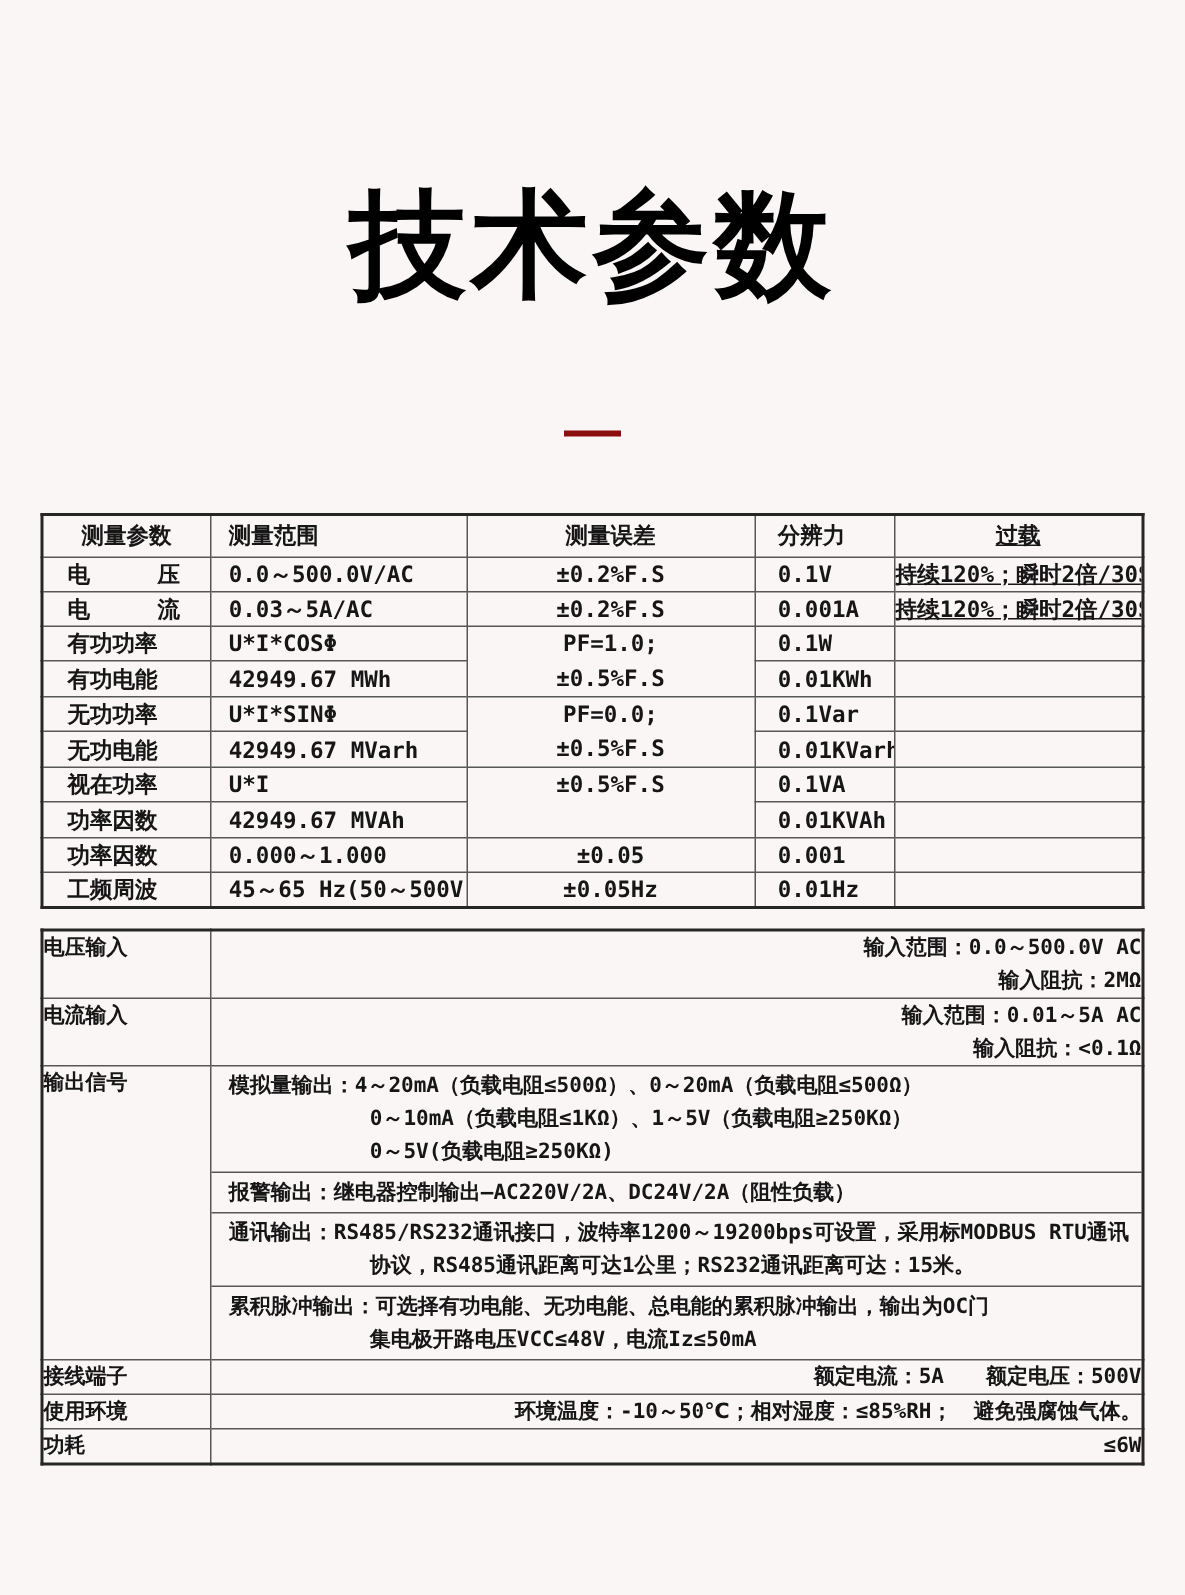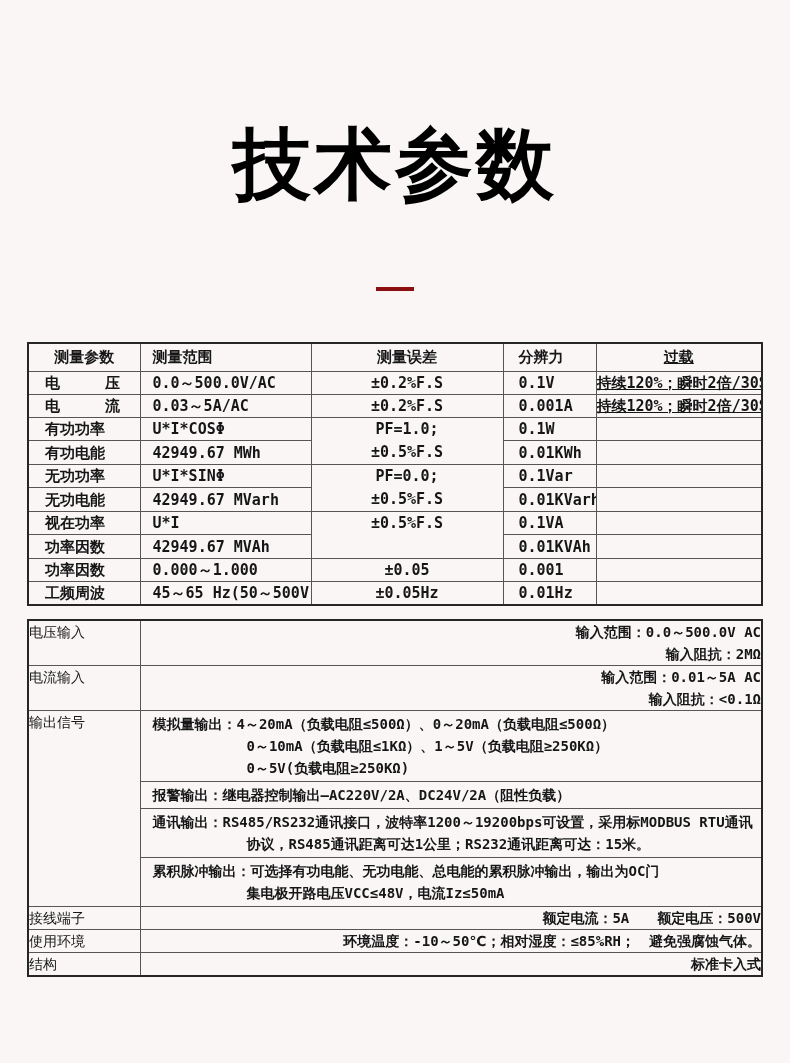--- a/index.html
+++ b/index.html
@@ -47,21 +47,21 @@
   .c-res{text-align:left;padding-left:15px !important;}
   .c-over{text-align:center;text-decoration:underline;}
   th.c-param{text-align:center;padding-left:0 !important;}
   td.merged{vertical-align:top;}
   td.merged .mline{height:23px;line-height:23px;text-align:center;}
 
   #t2{margin-top:13px;font-size:14px;border:2px solid #262626;}
   #t2 td{border:1px solid #565656;padding:0;vertical-align:top;}
   .t2-label{
     padding:3px 0 3px 16px;line-height:22px;height:22px;
-    white-space:nowrap;font-weight:400;
+    white-space:nowrap;font-weight:700;
   }
   .t2-pad{padding:3px 0;text-align:right;}
   .line{
     padding-left:12px;height:22px;line-height:22px;
     white-space:nowrap;overflow:hidden;font-weight:600;
   }
   .cont{padding-left:106px;}
   .section{padding:2px 0;}
   .section + .section{border-top:1px solid #565656;}
 </style>
@@ -215,19 +215,19 @@
         <div class="line">额定电流：5A　　额定电压：500V</div>
       </td>
     </tr>
     <tr>
       <td class="t2-label">使用环境</td>
       <td class="t2-pad">
         <div class="line">环境温度：-10～50℃；相对湿度：≤85%RH；　避免强腐蚀气体。</div>
       </td>
     </tr>
     <tr>
-      <td class="t2-label">结构</td>
-      <td class="t2-pad">
-        <div class="line">标准卡入式</div>
+      <td class="t2-label">功耗</td>
+      <td class="t2-pad">
+        <div class="line">≤6W</div>
       </td>
     </tr>
   </tbody>
 </table>
 
 </body></html>

